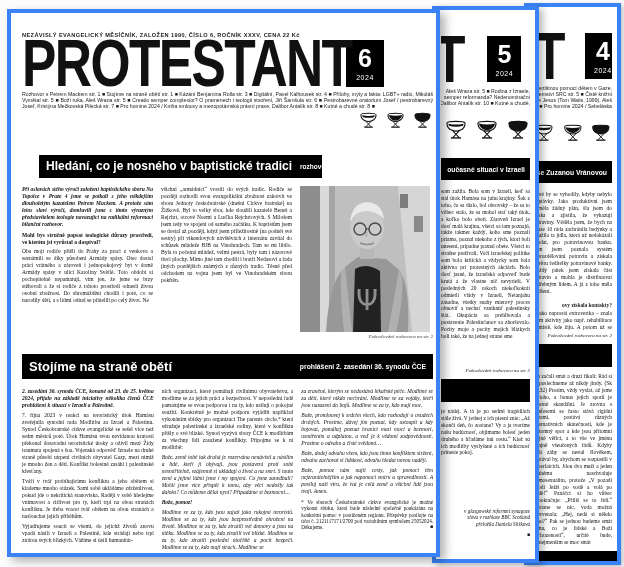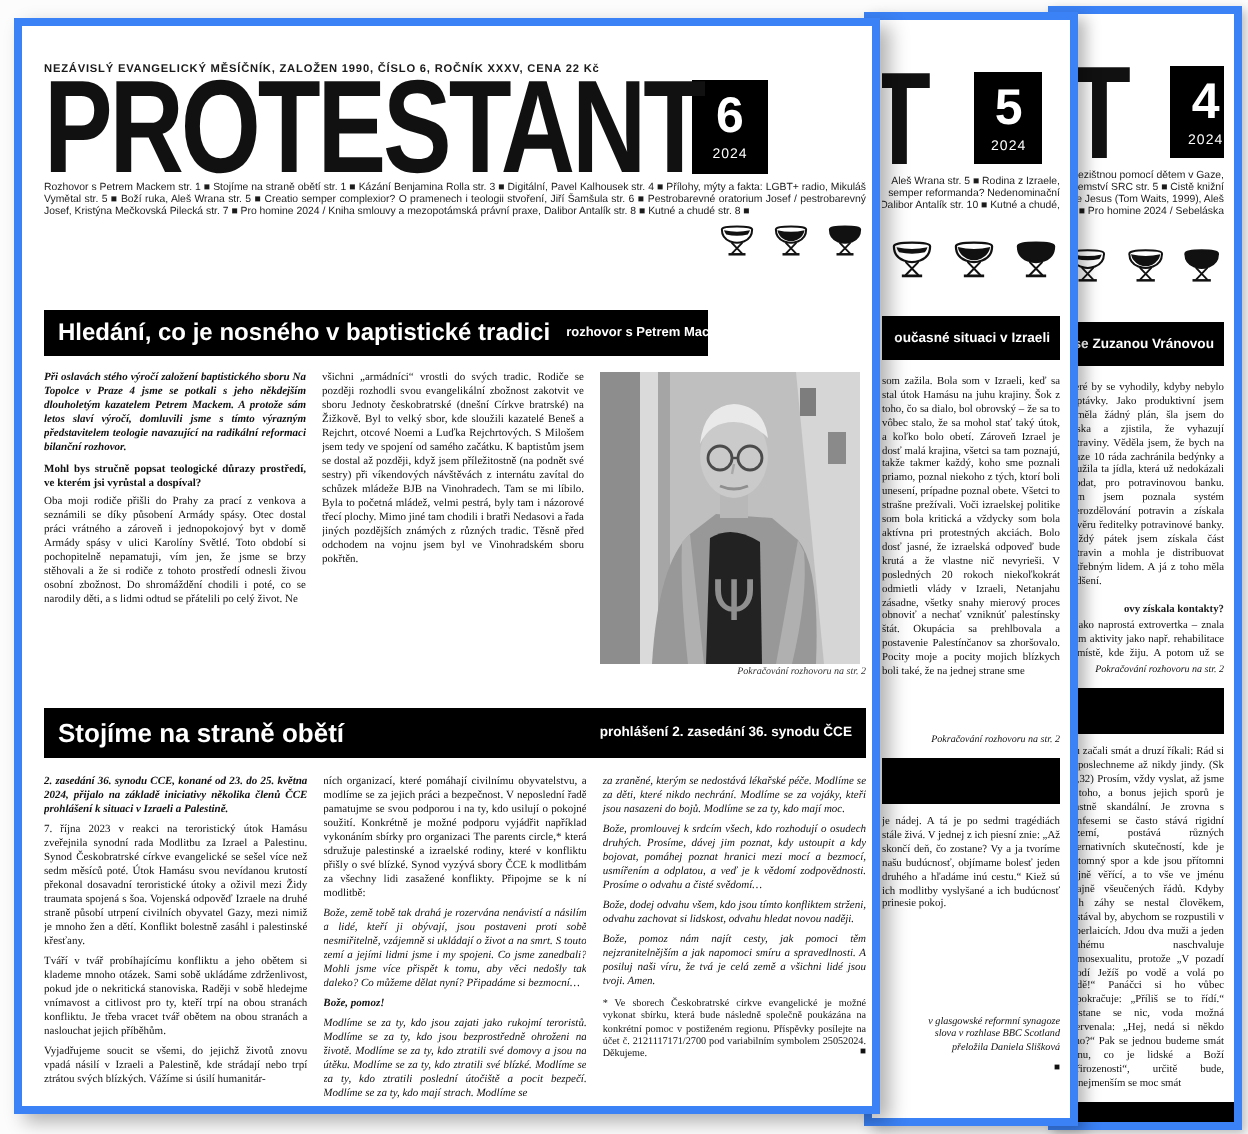--- a/index.html
+++ b/index.html
@@ -20,21 +20,21 @@
   .issue-box .no{font-size:25px;font-weight:bold;line-height:25px;}
   .issue-box .yr{font-size:7px;margin-top:3px;letter-spacing:.5px;}
   #sheet6 .issue-box{margin-left:6px;}
   .contents{margin-top:4px;font-size:5.2px;line-height:5.9px;text-align:justify;color:#1c1c1c;}
   .cups-row{margin-top:2px;display:flex;justify-content:flex-end;gap:6px;height:18px;}
   .cups-row svg{display:block;}
   .bar{background:#000;color:#fff;display:flex;align-items:center;justify-content:space-between;
        padding:0 7px;box-sizing:border-box;}
   .bar .t{font-weight:bold;white-space:nowrap;}
   .bar .k{font-weight:bold;white-space:nowrap;}
-  #bar-a1{margin-top:25px;width:332px;height:23px;}
+  #bar-a1{margin-top:25px;width:283px;height:23px;margin-left:17px;}
   #bar-a1 .t{font-size:12px;}
   #bar-a1 .k{font-size:6.5px;margin-left:8px;}
   #bar-a2{margin-top:4px;width:100%;height:25px;gap:44px;}
   #bar-a2 .t{font-size:13px;}
   #bar-a2 .k{font-size:6.8px;}
   .cols{display:flex;gap:8px;}
   .col{width:133px;overflow:hidden;font-family:"Liberation Serif",serif;font-size:5.5px;
        line-height:7px;text-align:justify;}
   #art1-cols{margin-top:8px;height:164px;}
   #art2-cols{margin-top:9px;height:172px;}

